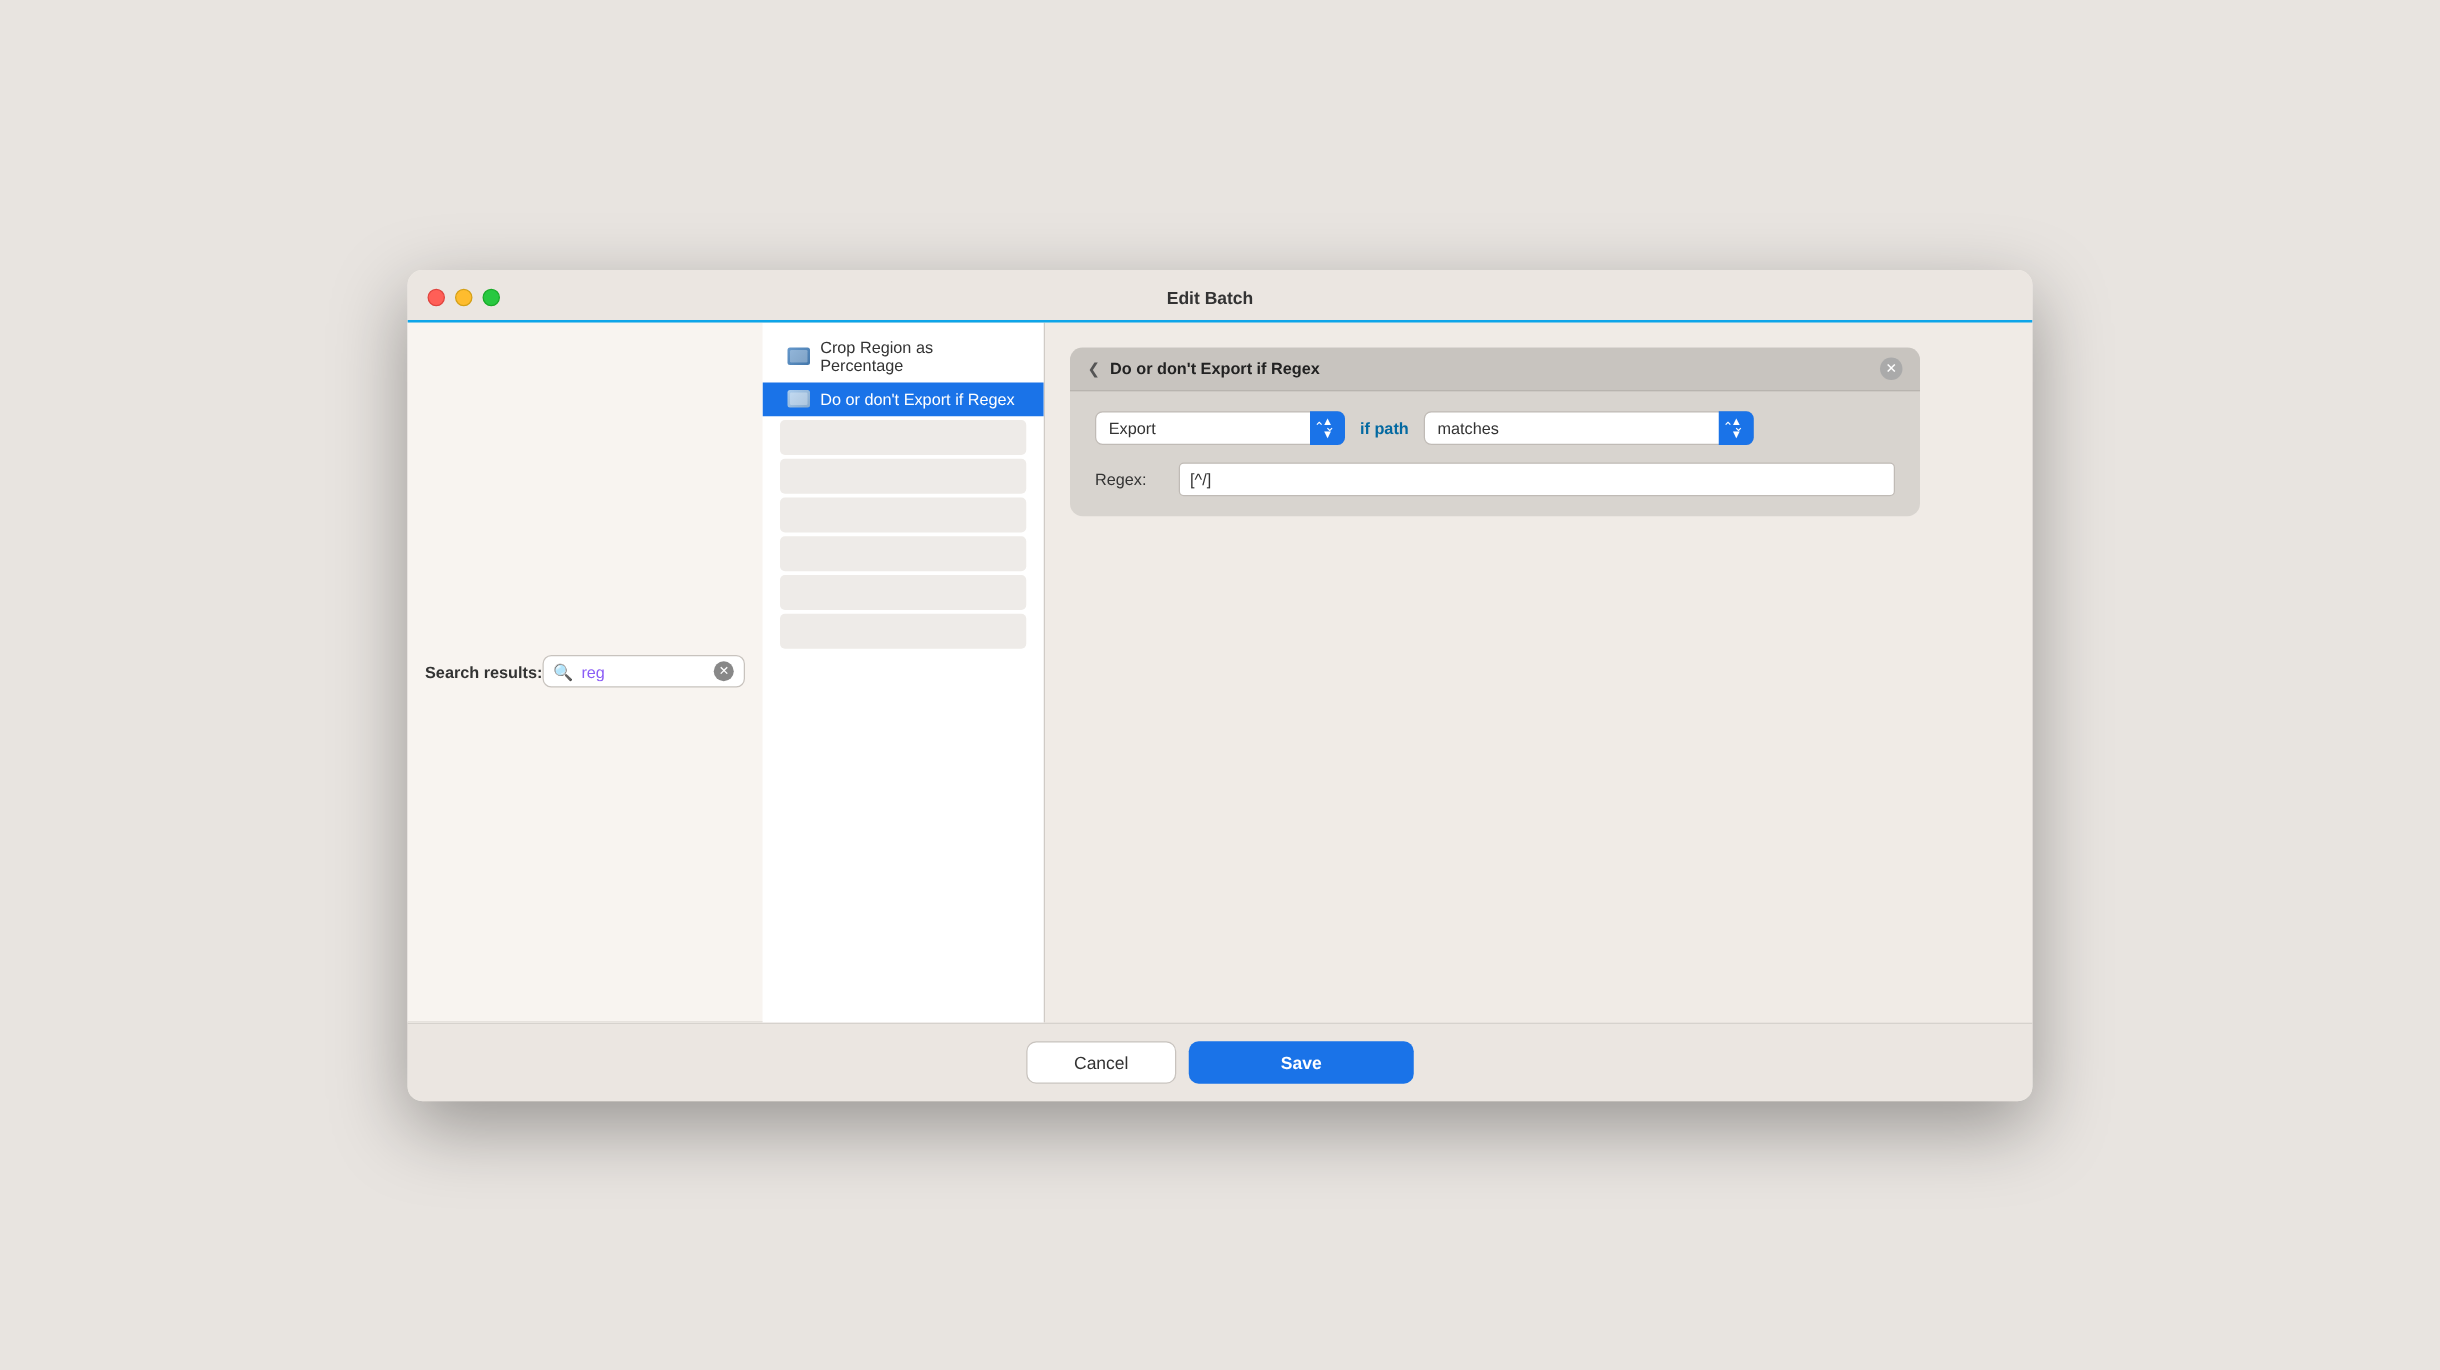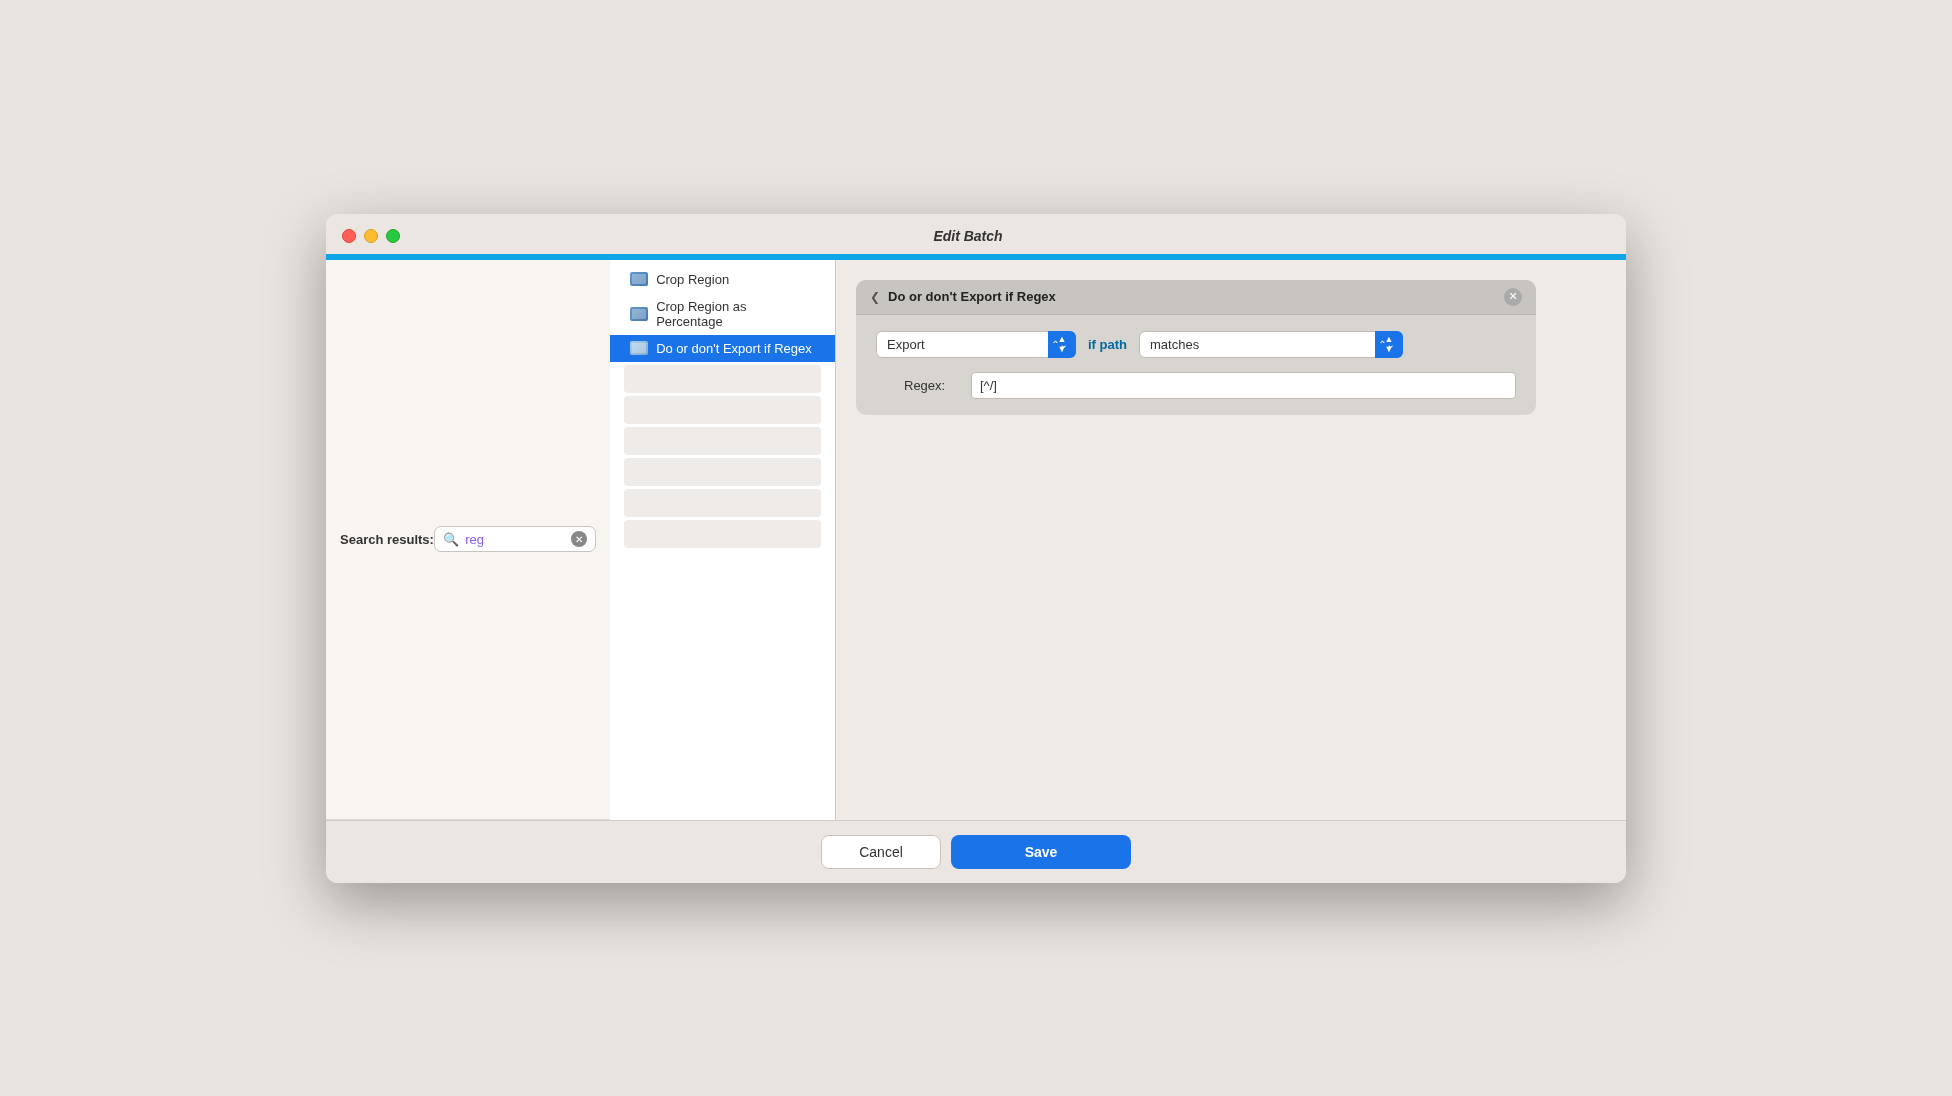--- a/index.html
+++ b/index.html
@@ -24,23 +24,22 @@
       box-shadow: 0 20px 60px rgba(0,0,0,0.35);
       overflow: hidden;
     }
 
     .titlebar {
       background: #ebe6e1;
       padding: 14px 16px 10px 0;
       display: flex;
       align-items: center;
       justify-content: center;
-      border-bottom: 6px solid #0ea5e9;
+      border-bottom: 2px solid #0ea5e9;
       position: relative;
-      font-style: italic;
     }
 
     .traffic-lights {
       position: absolute;
       left: 16px;
       display: flex;
       gap: 8px;
       align-items: center;
     }
 
@@ -314,21 +313,20 @@
       font-size: 13px;
       color: #0369a1;
       font-weight: 700;
     }
 
     .regex-label {
       font-size: 13px;
       color: #333;
       font-weight: 400;
       min-width: 55px;
-      margin-left: 28px;
     }
 
     .regex-input {
       flex: 1;
       background: #ffffff;
       border: 1px solid #c0bbb6;
       border-radius: 4px;
       padding: 5px 8px;
       font-size: 13px;
       color: #333;
@@ -397,24 +395,20 @@
       <div class="search-header">
         <span class="search-label">Search results:</span>
         <div class="search-box">
           <span class="search-icon">🔍</span>
           <input class="search-input" type="text" value="reg" style="">
           <div class="search-clear">✕</div>
         </div>
       </div>
 
       <div class="results-list">
-        <div class="list-item">
-          <div class="item-icon"></div>
-          <span>Crop Region</span>
-        </div>
         <div class="list-item">
           <div class="item-icon"></div>
           <span>Crop Region as Percentage</span>
         </div>
         <div class="list-item selected">
           <div class="item-icon"></div>
           <span>Do or don't Export if Regex</span>
         </div>
         <div class="placeholder-row"></div>
         <div class="placeholder-row"></div>

